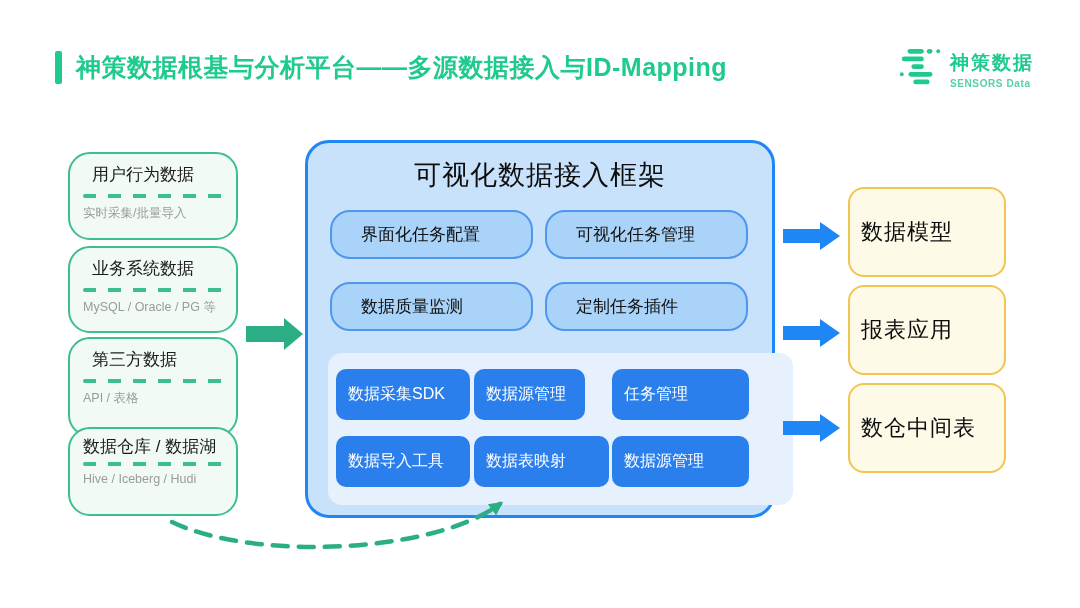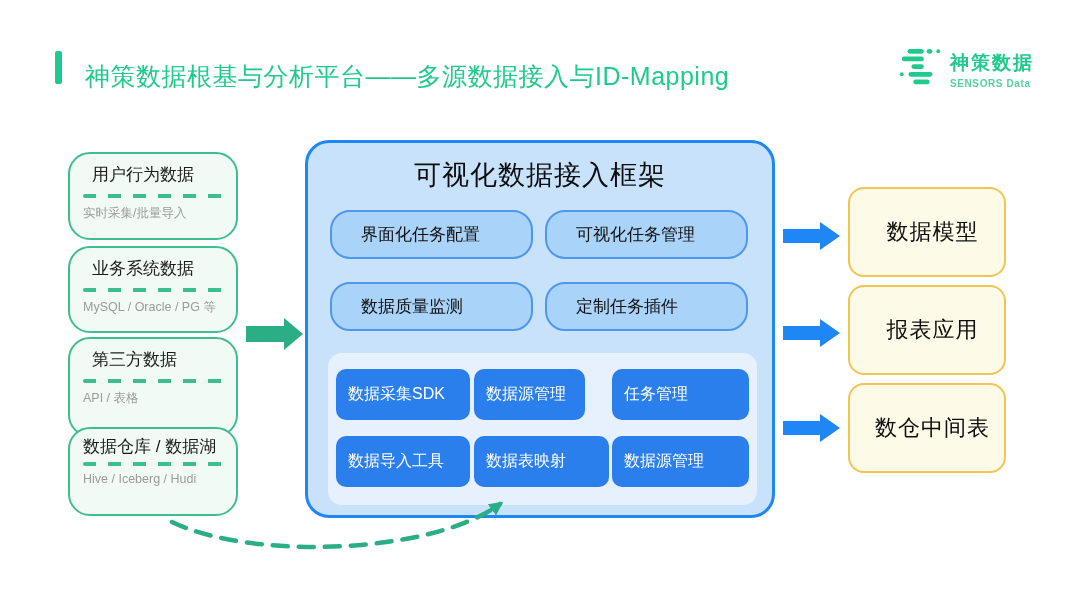--- a/index.html
+++ b/index.html
@@ -3,22 +3,22 @@
 <meta charset="utf-8">
 <style>
   html,body{margin:0;padding:0;background:#ffffff;}
   .canvas{
     position:relative;width:1080px;height:608px;background:#ffffff;
     font-family:"Liberation Sans",sans-serif;overflow:hidden;
   }
   
   .accent-bar{position:absolute;left:55px;top:51px;width:7px;height:33px;
     background:var(--brand-green);border-radius:2px;}
-  .page-title{position:absolute;left:73px;top:48px;margin:12px;font-size:25px;
-    font-weight:normal;color:var(--brand-green);letter-spacing:.5px;white-space:nowrap;}
+  .page-title{position:absolute;left:73px;top:48px;margin:3px;font-size:25px;
+    font-weight:bold;color:var(--brand-green);letter-spacing:.5px;white-space:nowrap;}
   .logo{position:absolute;left:897px;top:46px;display:flex;align-items:center;gap:7px;}
   .logo-text{display:flex;flex-direction:column;}
   .logo-name{font-size:19px;font-weight:bold;color:var(--brand-green);letter-spacing:2px;}
   .logo-sub{font-size:10px;color:var(--brand-green-light);letter-spacing:.6px;margin-top:2px;font-weight:bold;}
   
   .src-box{position:absolute;left:68px;width:170px;box-sizing:border-box;
     background:var(--src-fill);border:2.5px solid var(--src-border);
     border-radius:22px;padding:10px 13px 8px;}
   .s1{top:152px;height:88px}.s2{top:246px;height:87px}
   .s3{top:337px;height:100px}.s4{top:427px;height:89px;padding-top:7px;}
@@ -34,33 +34,33 @@
     border:3px solid var(--blue);border-radius:24px;}
   .fw-title{position:absolute;left:0;right:0;top:14px;margin:0;text-align:center;
     font-size:27px;font-weight:500;color:#0d0d0d;letter-spacing:1px;}
   .feature{position:absolute;width:203px;height:49px;box-sizing:border-box;
     background:var(--feature-fill);border:2px solid var(--feature-border);
     border-radius:20px;display:flex;align-items:center;padding-left:29px;
     font-size:17px;color:#101010;}
   .f1{left:22px;top:67px}.f2{left:237px;top:67px}
   .f3{left:22px;top:139px}.f4{left:237px;top:139px}
   .tools{position:absolute;left:20px;top:210px;width:429px;height:152px;
-    background:var(--tools-fill);border-radius:14px;}
+    background:var(--tools-fill);border-radius:14px;padding-left:36px;}
   .tool{position:absolute;height:51px;box-sizing:border-box;background:var(--btn-blue);
     border-radius:10px;color:#ffffff;font-size:16px;display:flex;align-items:center;
     padding-left:12px;}
   .t1{left:8px;top:16px;width:134px}.t2{left:146px;top:16px;width:111px}
   .t3{left:284px;top:16px;width:137px}
   .t4{left:8px;top:83px;width:134px}.t5{left:146px;top:83px;width:135px}
   .t6{left:284px;top:83px;width:137px}
   
   .out-box{position:absolute;left:848px;width:158px;height:90px;box-sizing:border-box;
     background:var(--out-fill);border:2.5px solid var(--out-border);border-radius:16px;
     display:flex;align-items:center;padding-left:11px;font-size:22px;color:#0d0d0d;
-    letter-spacing:1px;justify-content:center;}
+    letter-spacing:1px;}
   .o1{top:187px}.o2{top:285px}.o3{top:383px}
   
   .arrows{position:absolute;left:0;top:0;width:1080px;height:608px;pointer-events:none;}
 </style>
 </head>
 <body>
 
 <div class="canvas">
 
   <div class="accent-bar"></div>

